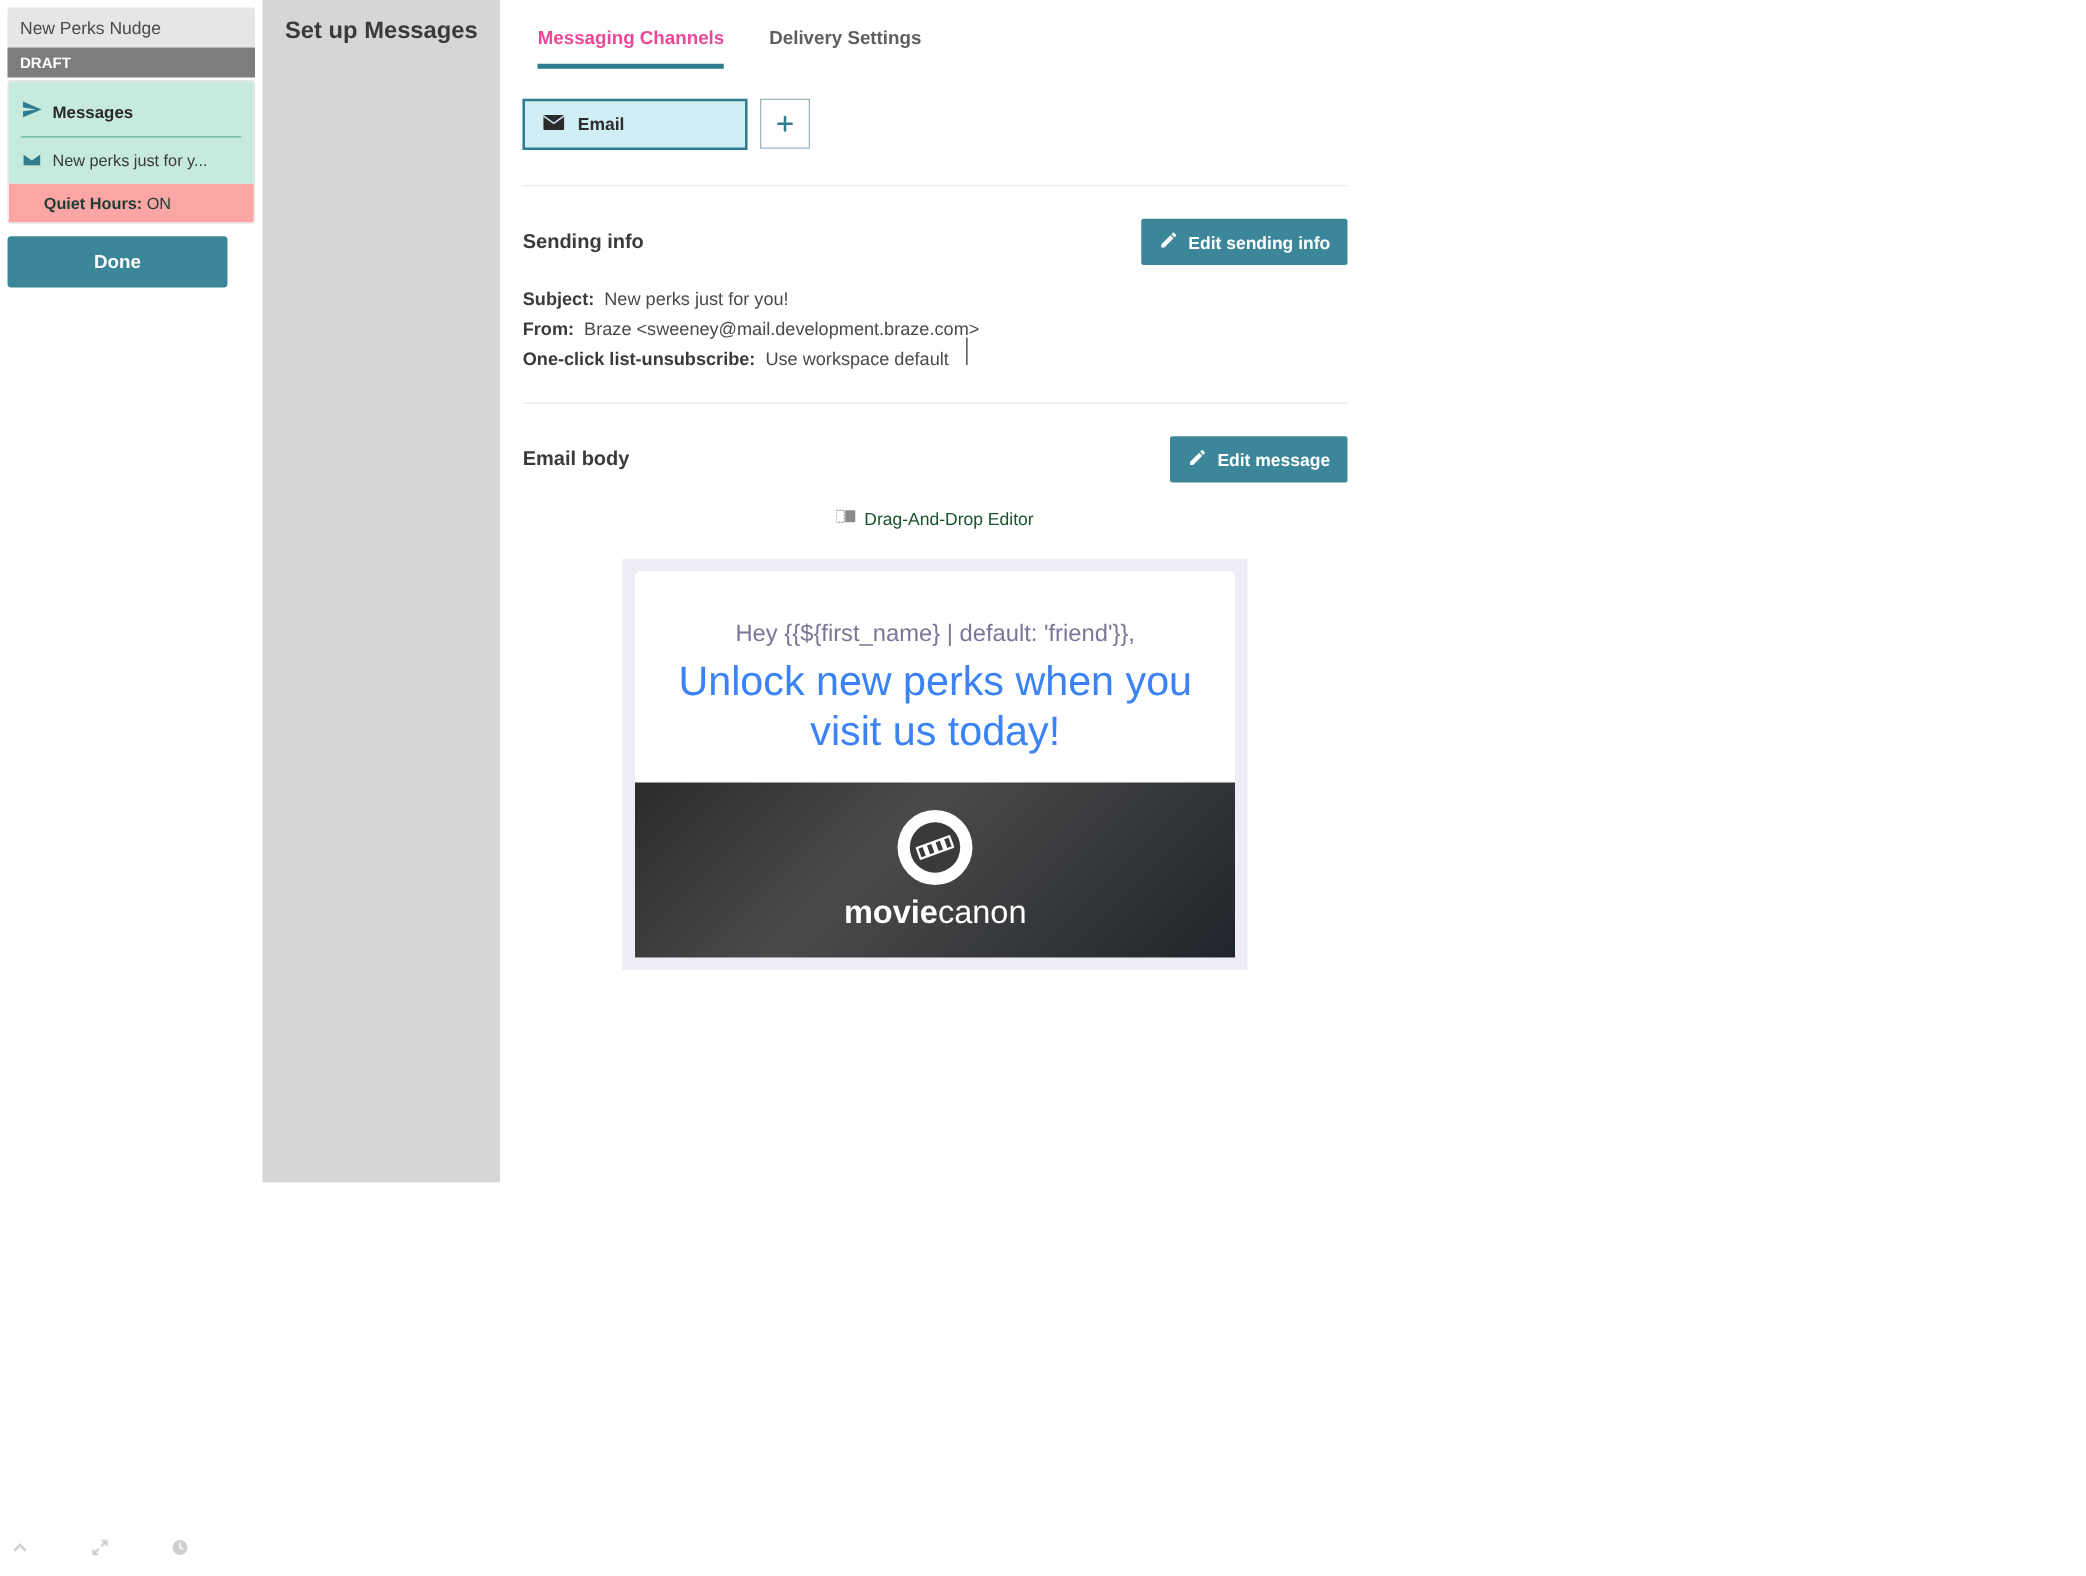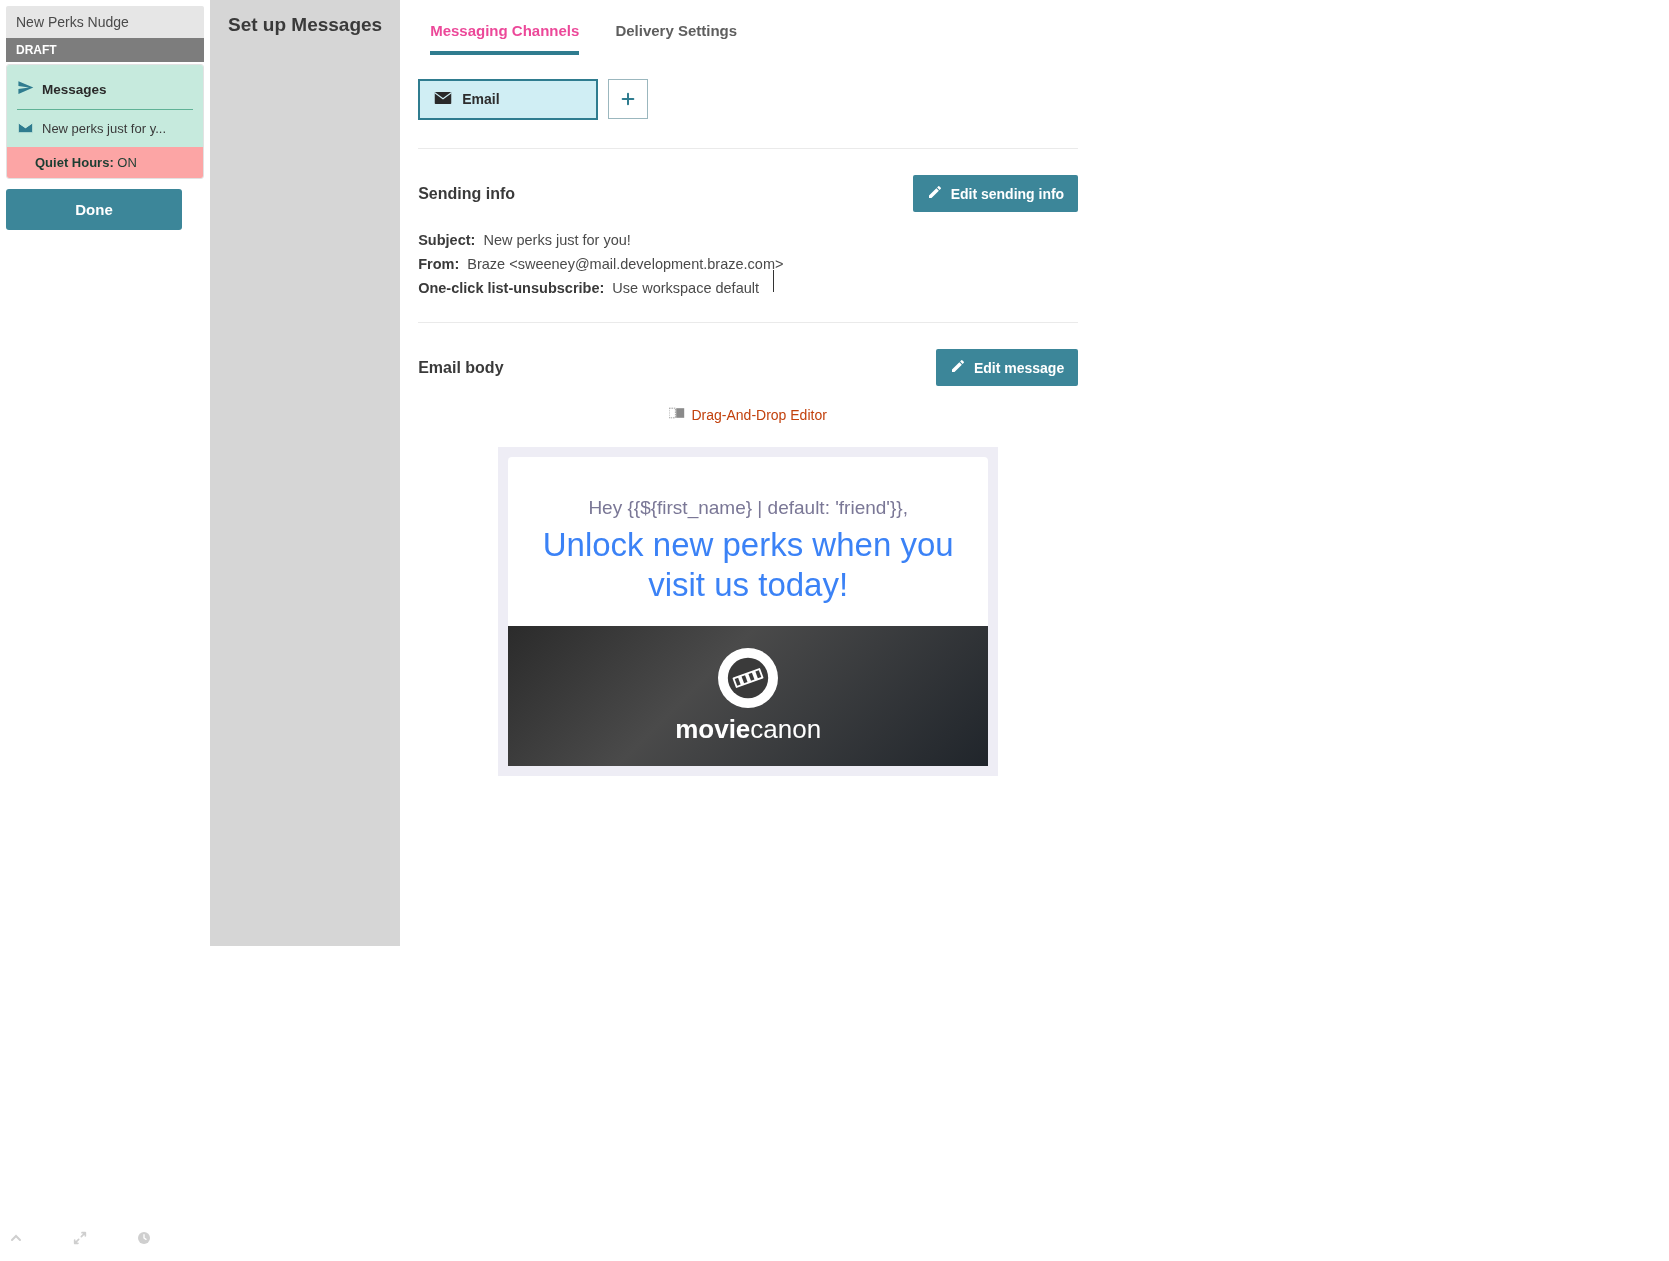--- a/index.html
+++ b/index.html
@@ -202,21 +202,21 @@
     font-size: 14.5px;
     color: #3a3a3a;
   }
   .kv .k { font-weight: 700; }
   .kv .v { color: #4a4a4a; margin-left: 4px; }
   .editor-label {
     display: flex;
     align-items: center;
     justify-content: center;
     gap: 6px;
-    color: #c2410c;
+    color: #14532d;
     font-size: 14px;
     margin-top: 20px;
   }
   .preview {
     width: 500px;
     margin: 24px auto 0;
     background: #eeedf5;
     padding: 10px;
   }
   .preview-card {

